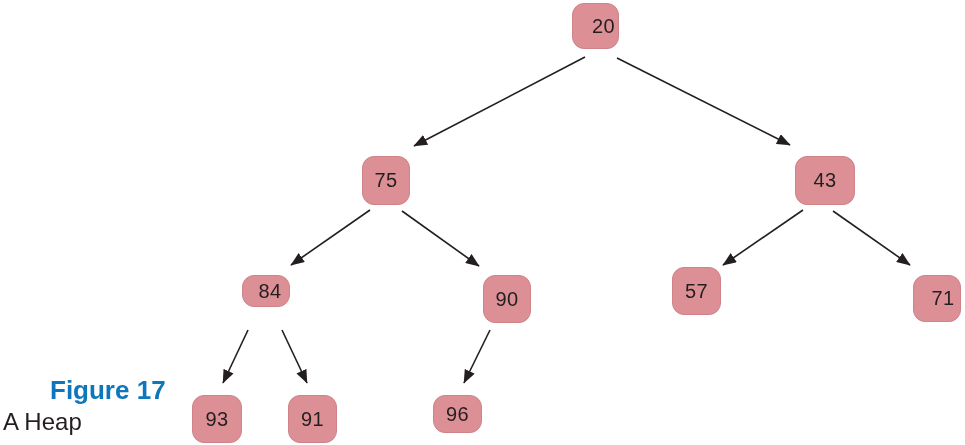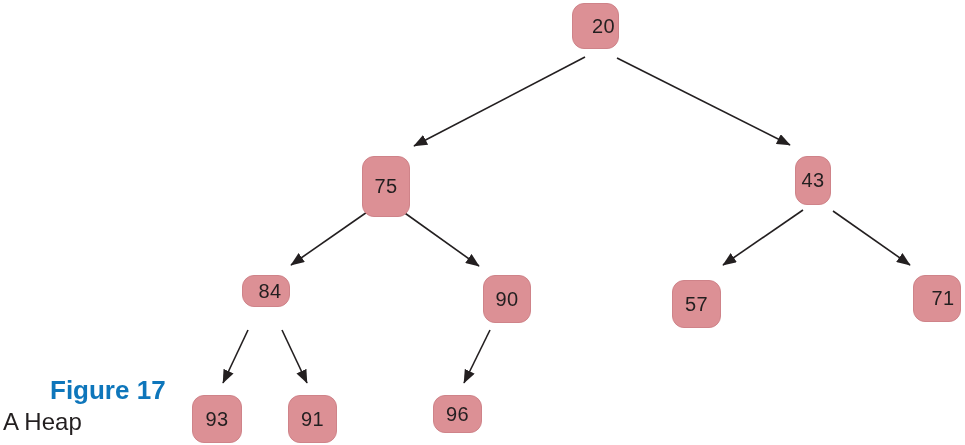--- a/index.html
+++ b/index.html
@@ -71,25 +71,25 @@
       <line x1="402" y1="211" x2="479" y2="266" stroke="#231f20" stroke-width="1.6" marker-end="url(#arrowhead)"></line>
       <line x1="803" y1="210" x2="723" y2="265" stroke="#231f20" stroke-width="1.6" marker-end="url(#arrowhead)"></line>
       <line x1="833" y1="211" x2="910" y2="265" stroke="#231f20" stroke-width="1.6" marker-end="url(#arrowhead)"></line>
       <line x1="248" y1="330" x2="223" y2="383" stroke="#231f20" stroke-width="1.6" marker-end="url(#arrowhead)"></line>
       <line x1="282" y1="330" x2="307" y2="383" stroke="#231f20" stroke-width="1.6" marker-end="url(#arrowhead)"></line>
       <line x1="490" y1="330" x2="464" y2="383" stroke="#231f20" stroke-width="1.6" marker-end="url(#arrowhead)"></line>
     </svg>
 
   <div id="nodes">
       <div class="node" style="left: 572px; top: 3px; width: 47px; height: 46px; padding-left: 16px;">20</div>
-      <div class="node" style="left: 362px; top: 156px; width: 48px; height: 61px;">75</div>
-      <div class="node" style="left: 795px; top: 156px; width: 36px; height: 49px;">43</div>
+      <div class="node" style="left: 362px; top: 156px; width: 48px; height: 49px;">75</div>
+      <div class="node" style="left: 795px; top: 156px; width: 60px; height: 49px;">43</div>
       <div class="node" style="left: 242px; top: 275px; width: 48px; height: 32px; padding-left: 8px;">84</div>
       <div class="node" style="left: 483px; top: 275px; width: 48px; height: 48px;">90</div>
-      <div class="node" style="left: 672px; top: 280px; width: 49px; height: 48px;">57</div>
+      <div class="node" style="left: 672px; top: 267px; width: 49px; height: 48px;">57</div>
       <div class="node" style="left: 913px; top: 275px; width: 48px; height: 47px; padding-left: 12px;">71</div>
       <div class="node" style="left: 192px; top: 395px; width: 50px; height: 48px;">93</div>
       <div class="node" style="left: 288px; top: 395px; width: 49px; height: 48px;">91</div>
       <div class="node" style="left: 433px; top: 395px; width: 49px; height: 38px; text-align: right;">96</div>
     </div>
 
   <div class="caption">
     <div class="fig-label">Figure 17</div>
     <div class="fig-title">A Heap</div>
   </div>

